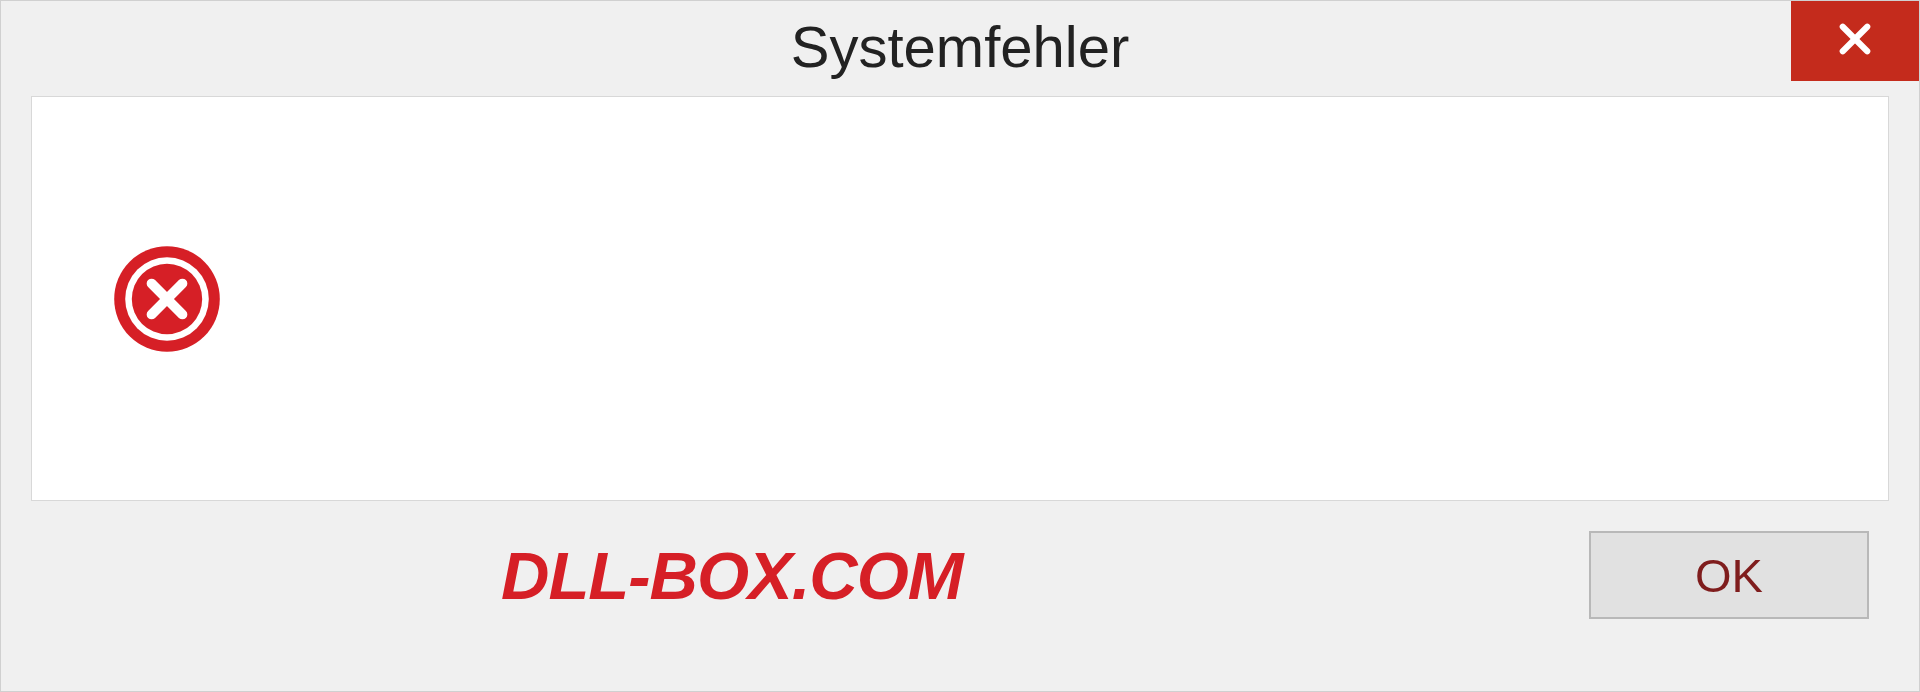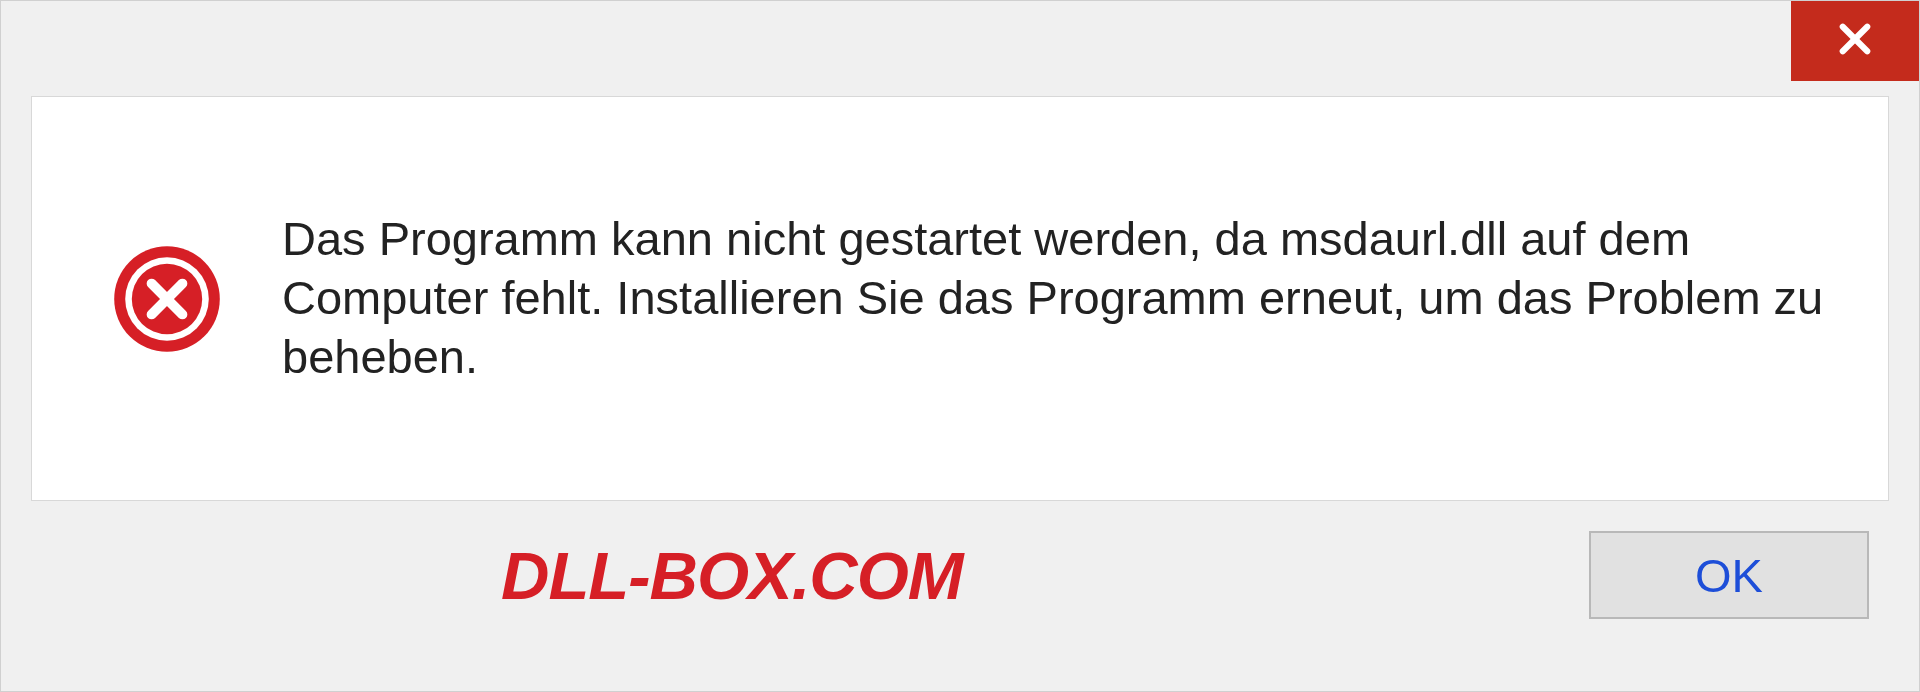--- a/index.html
+++ b/index.html
@@ -104,55 +104,55 @@
       letter-spacing: -1px;
       font-family: Arial, sans-serif;
     }
     
     .ok-btn {
       width: 280px;
       height: 88px;
       background: #e1e1e1;
       border: 2px solid #b8b8b8;
       font-size: 47px;
-      color: #1d4ed8;
+      color: #7f1d1d;
       cursor: pointer;
       display: flex;
       align-items: center;
       justify-content: center;
       font-family: inherit;
     }
   </style>
 </head>
 <body>
 
 <div class="dialog">
 
   <div class="titlebar">
+    <div class="title">Systemfehler</div>
     <div class="close-btn">
       <span>
         <svg viewBox="0 0 24 24" fill="none" stroke="#ffffff" stroke-width="3.5" stroke-linecap="round">
           <line x1="5" y1="5" x2="19" y2="19"></line>
           <line x1="19" y1="5" x2="5" y2="19"></line>
         </svg>
       </span>
     </div>
   </div>
 
   <div class="content-panel">
     <div class="error-icon">
       <svg viewBox="0 0 100 100">
         <circle cx="50" cy="50" r="48" fill="#d61f26"></circle>
         <circle cx="50" cy="50" r="38" fill="#ffffff"></circle>
         <circle cx="50" cy="50" r="32" fill="#d61f26"></circle>
         <line x1="36" y1="36" x2="64" y2="64" stroke="#ffffff" stroke-width="9" stroke-linecap="round"></line>
         <line x1="64" y1="36" x2="36" y2="64" stroke="#ffffff" stroke-width="9" stroke-linecap="round"></line>
       </svg>
     </div>
-    <div class="message">Das Programm kann nicht gestartet werden, da msdaurl.dll auf dem Computer fehlt. Installieren Sie das Programm erneut, um das Problem zu beheben.</div>
   </div>
 
   <div class="footer">
     <div class="watermark">DLL-BOX.COM</div>
     <button class="ok-btn">OK</button>
   </div>
 
 </div>
 
 </body></html>

